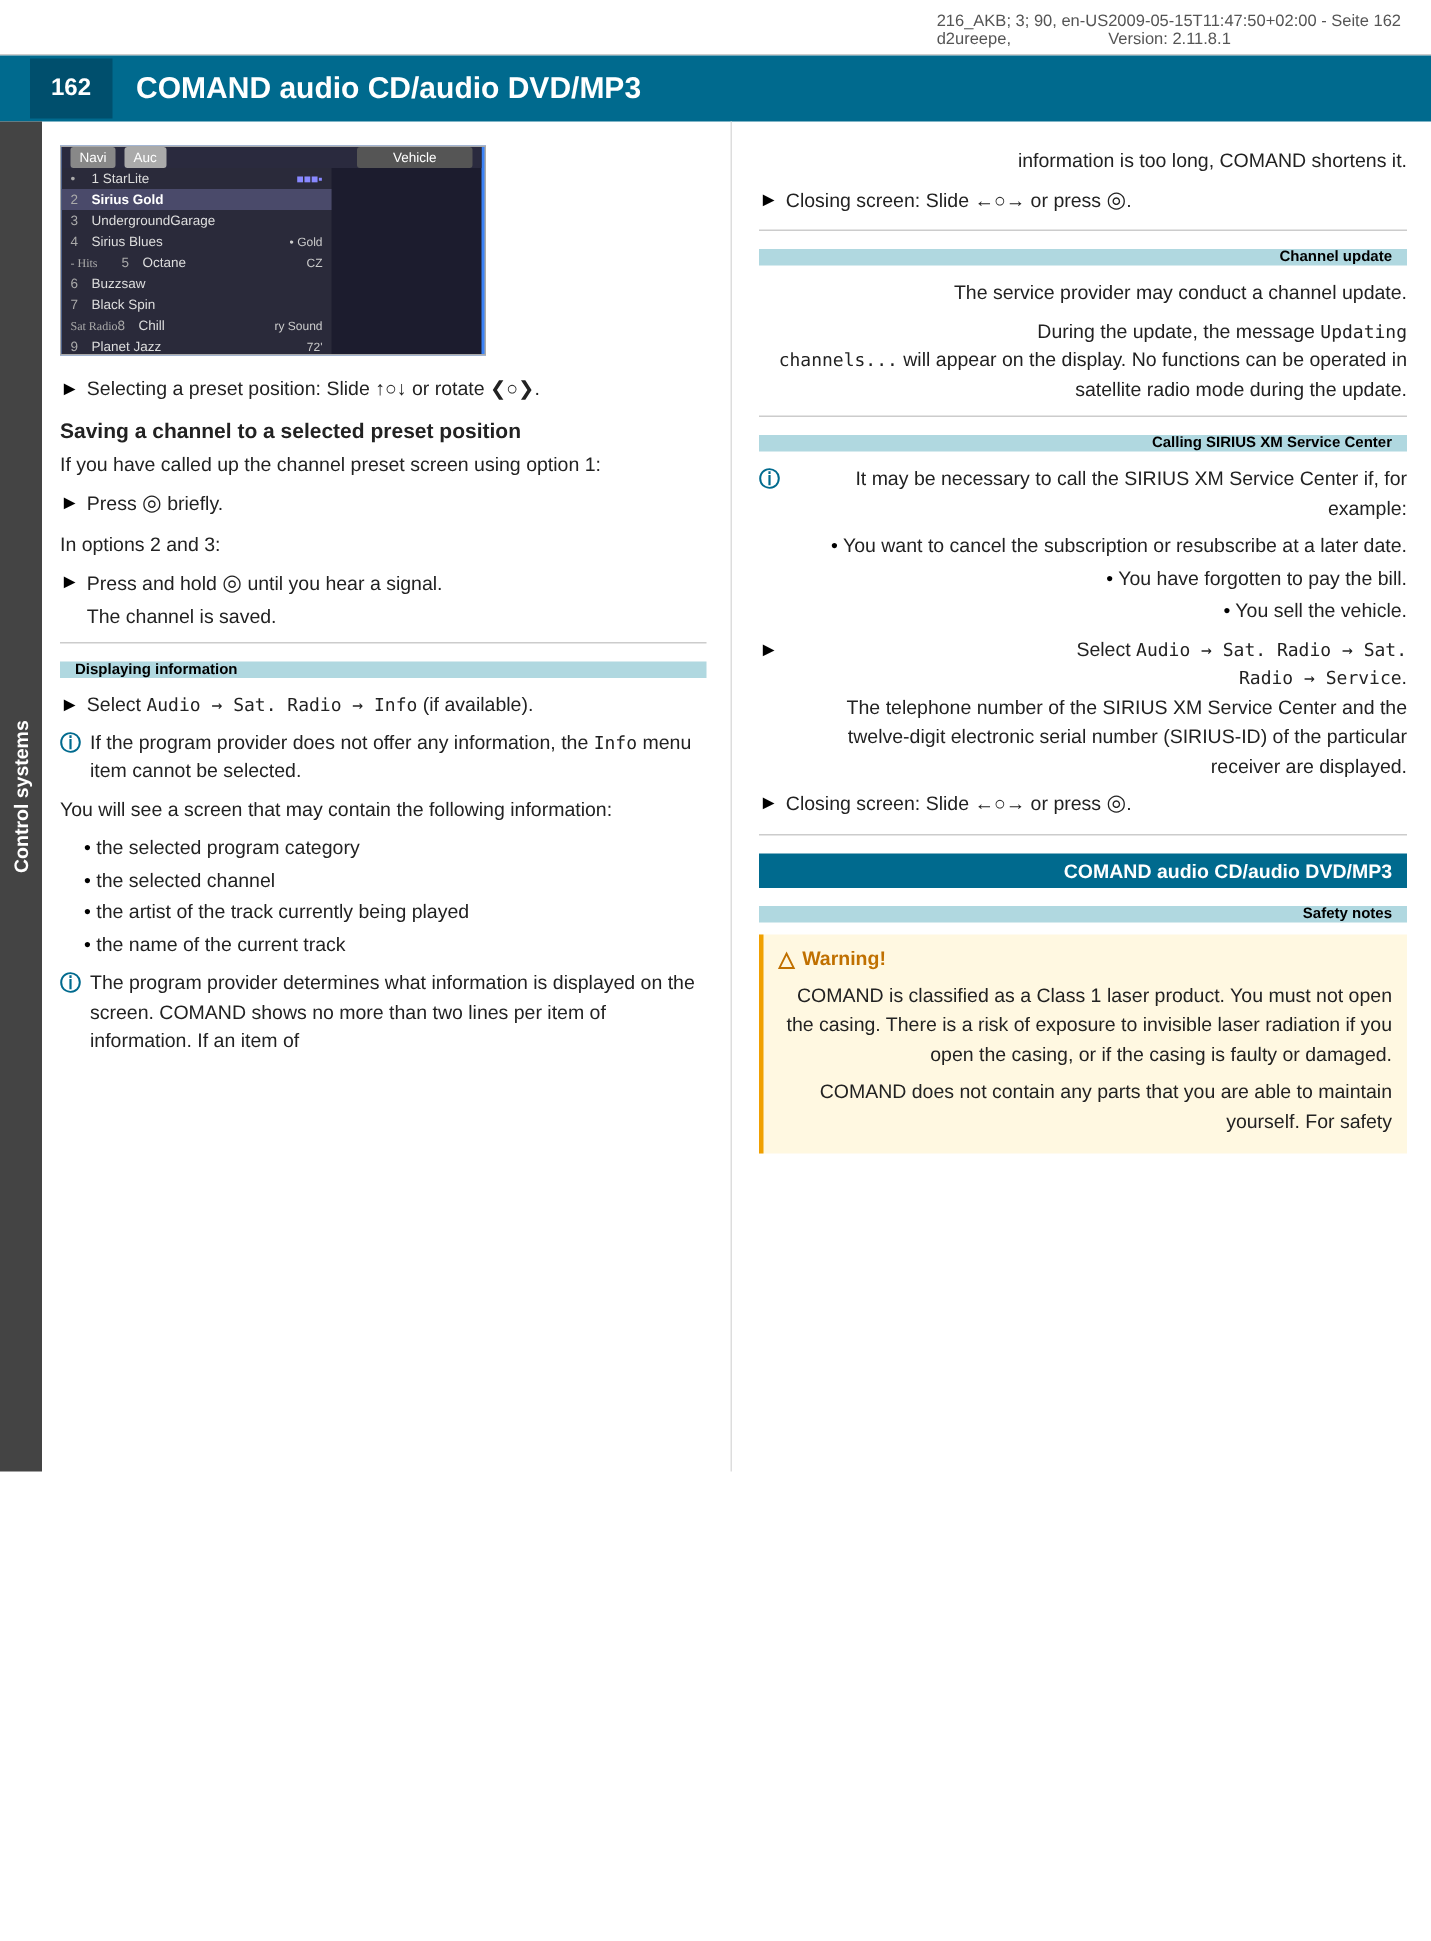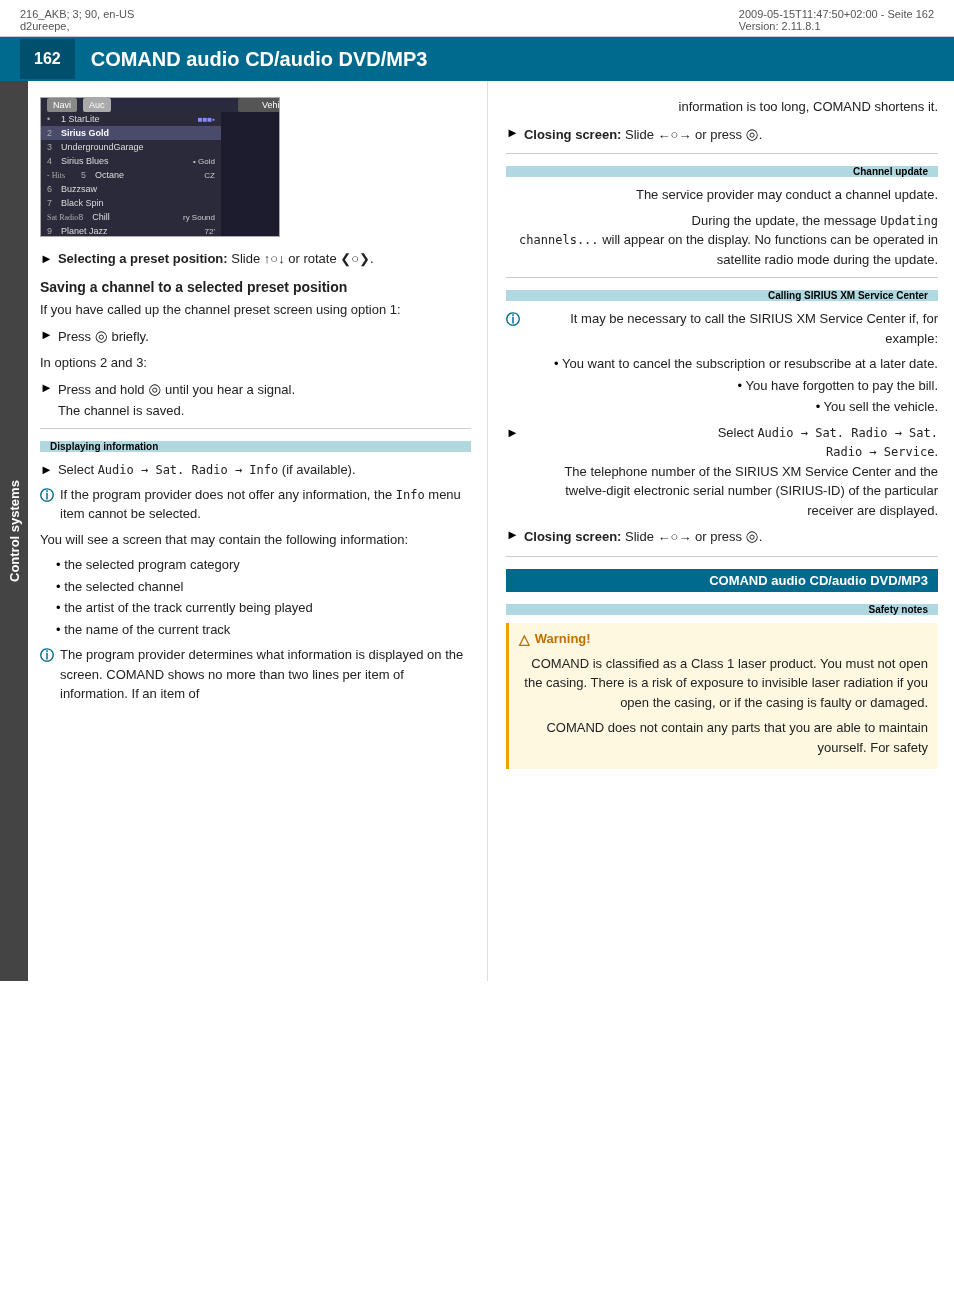--- a/index.html
+++ b/index.html
@@ -7,26 +7,25 @@
       width: 954px;
       min-height: 1294px;
       font-family: Arial, sans-serif;
       font-size: 13px;
       background: #fff;
       color: #222;
       position: relative;
     }
     .page-meta {
       display: flex;
-      justify-content: space-between;
+      justify-content: flex-end;
       padding: 8px 20px 4px 20px;
       font-size: 11px;
       color: #555;
       border-bottom: 1px solid #ccc;
-      gap: 30px;
     }
     .header-bar {
       background: #006a8e;
       color: #fff;
       display: flex;
       align-items: center;
       padding: 0 20px;
       height: 44px;
     }
     .page-number {
@@ -70,21 +69,21 @@
     }
     .right-col {
       width: 466px;
       padding: 16px 16px 16px 18px;
       text-align: right;
     }
     .screenshot-img {
       border: 1px solid #aaa;
       margin-bottom: 12px;
       background: #3b82f6;
-      width: 240px;
+      width: 284px;
       height: 140px;
       position: relative;
       overflow: hidden;
     }
     .sat-screen {
       width: 280px;
       height: 140px;
       background: #1c1c2e;
       position: relative;
       display: flex;
@@ -148,21 +147,21 @@
       font-weight: bold;
       font-size: 13px;
       padding: 4px 10px;
       margin: 12px 0 8px 0;
     }
     .body-text {
       font-size: 13px;
       line-height: 1.5;
       margin-bottom: 6px;
     }
-    .bold-label { font-weight: bold; }
+    .bold-label { font-weight: normal; }
     .arrow-item {
       display: flex;
       align-items: flex-start;
       margin-bottom: 5px;
       font-size: 13px;
       line-height: 1.5;
     }
     .arrow-item .arrow {
       color: #000;
       margin-right: 5px;

